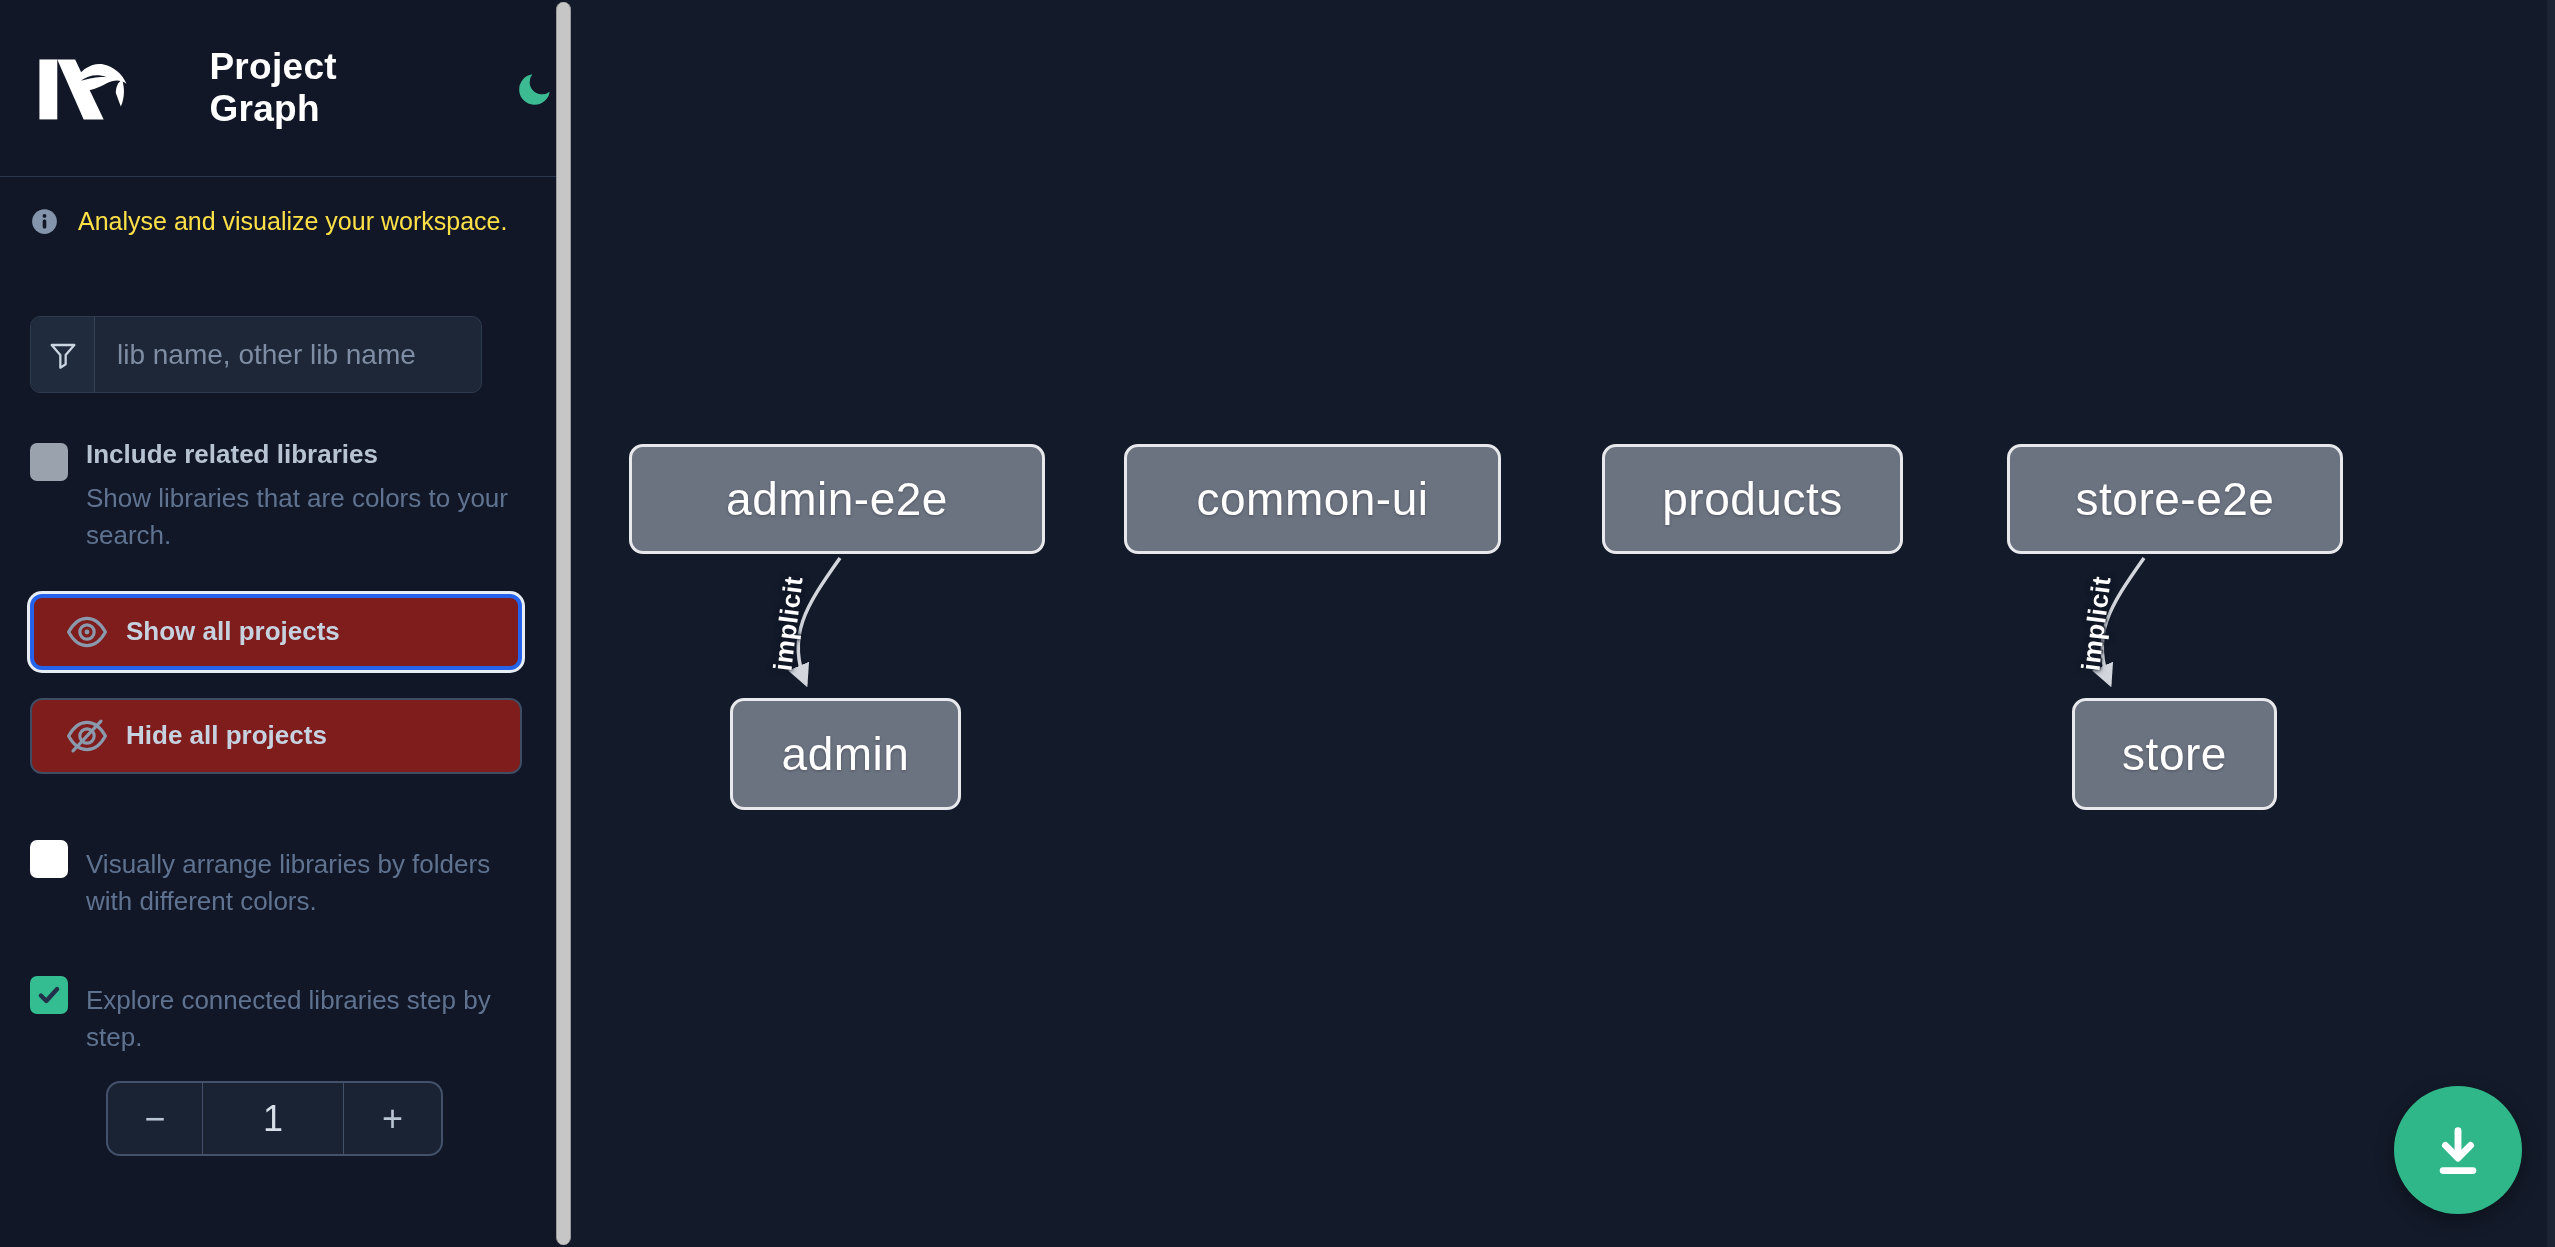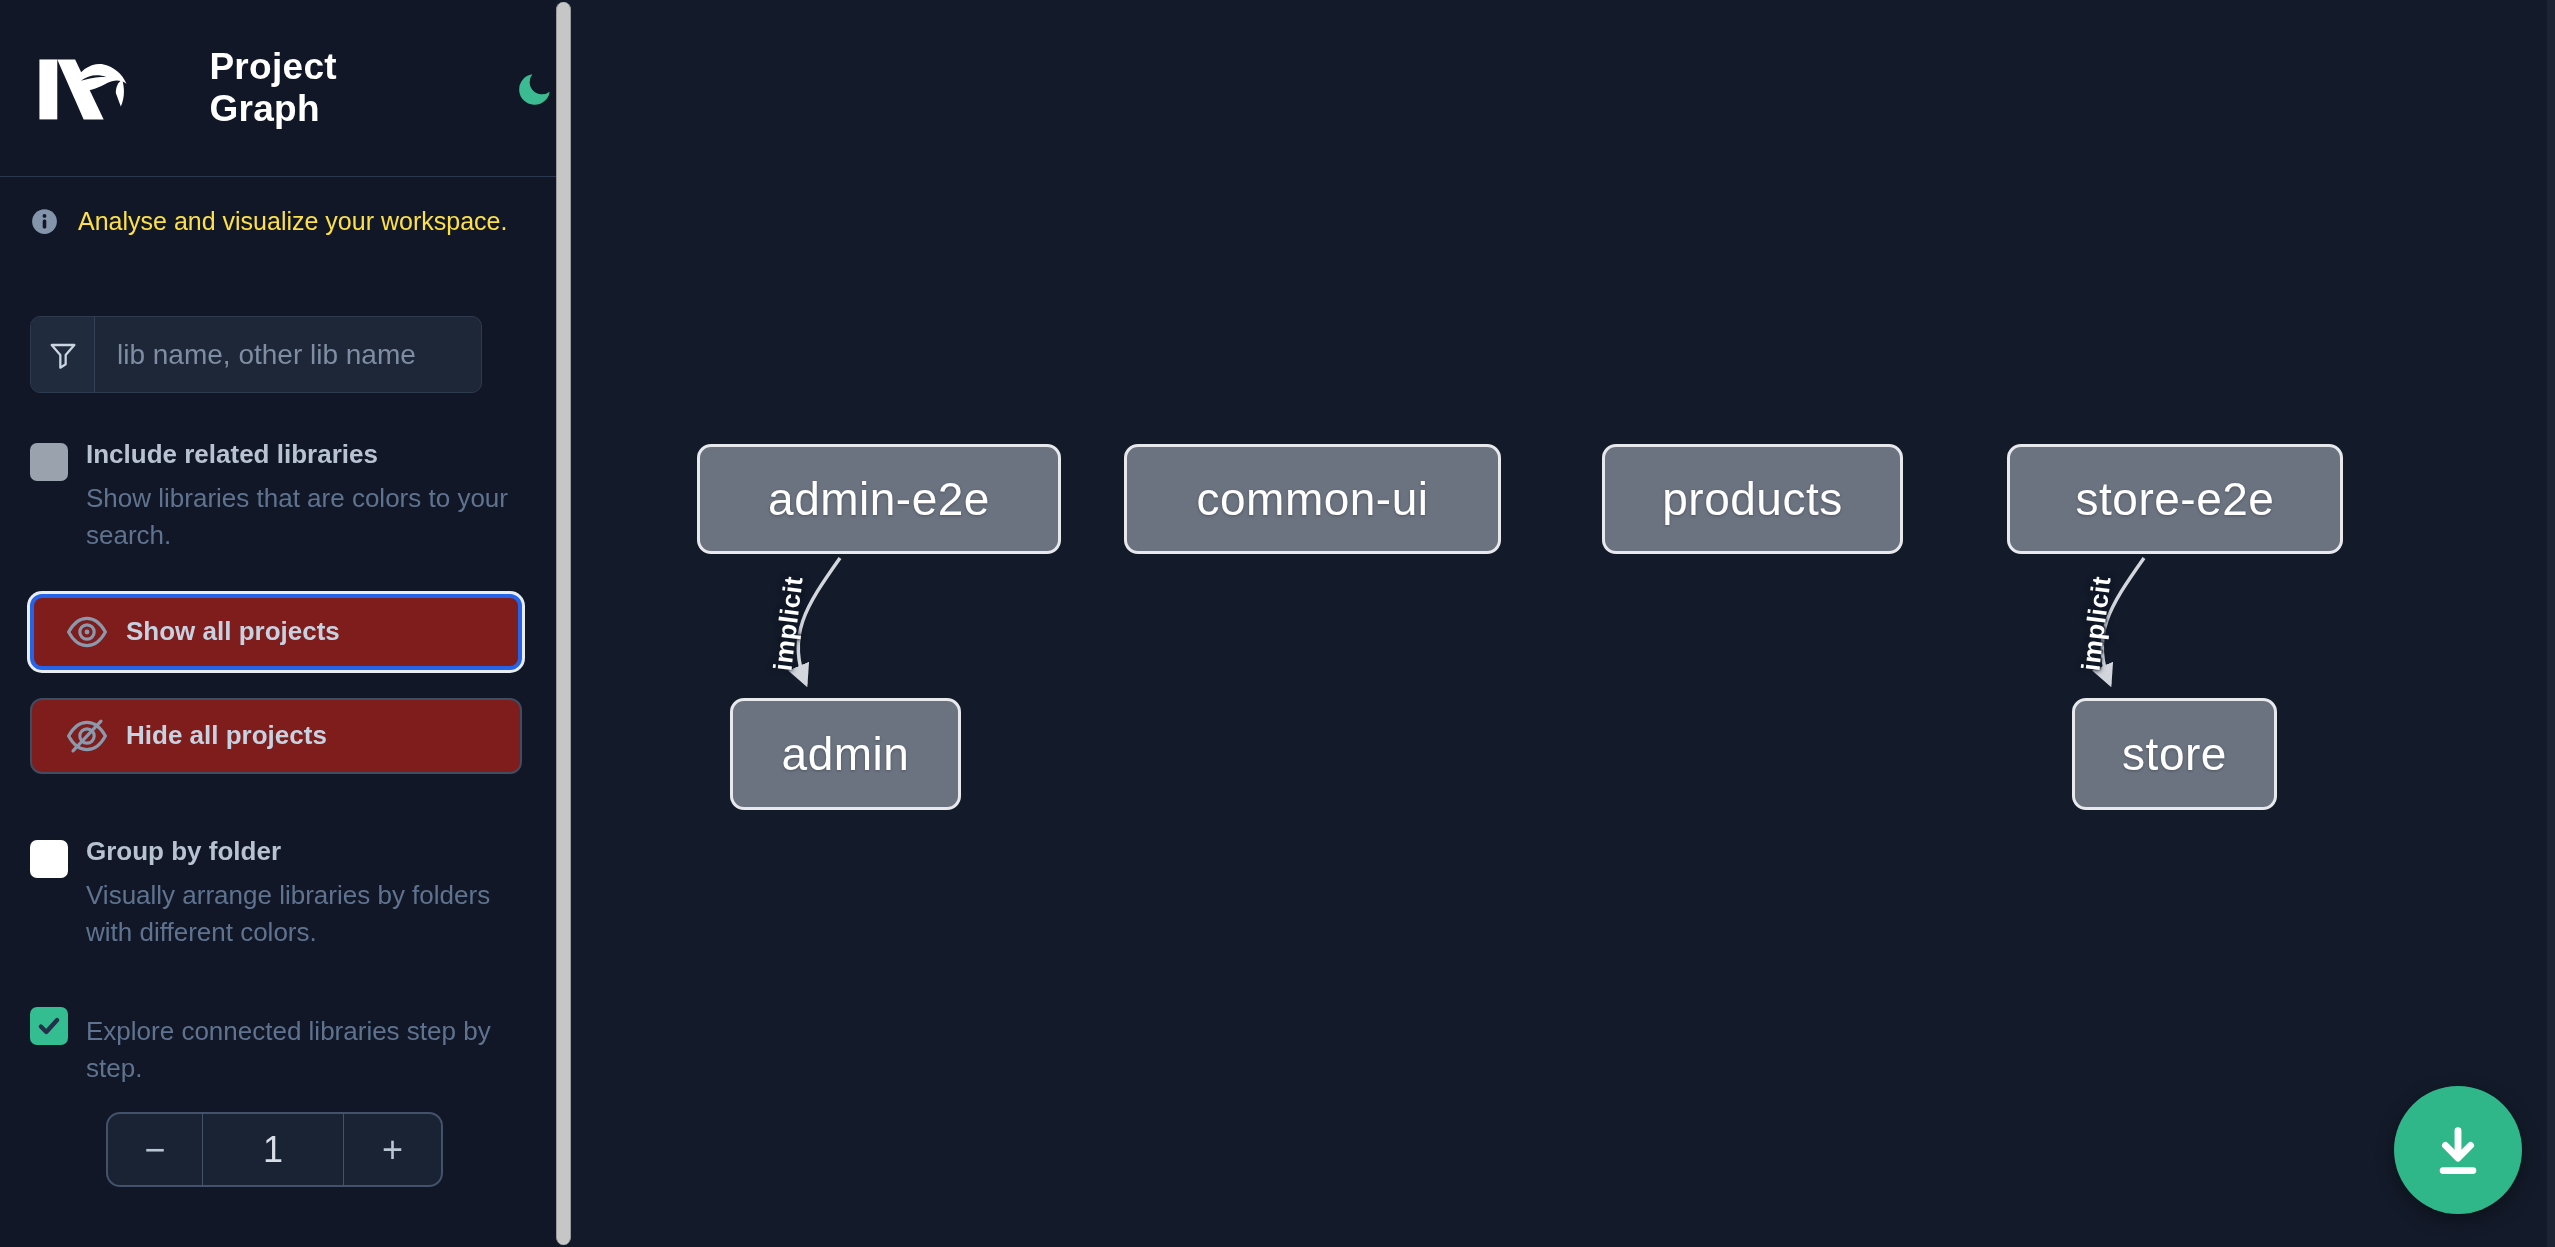--- a/index.html
+++ b/index.html
@@ -20,21 +20,21 @@
     background:#6b7280;
     border:3px solid #e7e9ec;
     border-radius:14px;
     display:flex; align-items:center; justify-content:center;
     color:#ffffff;
     font-size:46px;
     letter-spacing:0.5px;
     text-shadow:0 1px 3px rgba(0,0,0,.25);
     cursor:pointer;
   }
-  #node-admin-e2e { left:697px;  top:444px; width:364px; height:110px; }
+  #node-admin-e2e { left:629px;  top:444px; width:416px; height:110px; }
   #node-common-ui { left:1124px; top:444px; width:377px; height:110px; }
   #node-products  { left:1602px; top:444px; width:301px; height:110px; }
   #node-store-e2e { left:2007px; top:444px; width:336px; height:110px; }
   #node-admin     { left:730px;  top:698px; width:231px; height:112px; }
   #node-store     { left:2072px; top:698px; width:205px; height:112px; }
 
   .edges-svg { position:absolute; inset:0; width:100%; height:100%; pointer-events:none; }
   .edge-path { fill:none; stroke:#d3d7dd; stroke-width:3.5px; }
 
   .edge-label {
@@ -271,21 +271,20 @@
         <path d="M1.5 10 C4.5 4.5 8.5 2.2 12 2.2 C15.5 2.2 19.5 4.5 22.5 10 C19.5 15.5 15.5 17.8 12 17.8 C8.5 17.8 4.5 15.5 1.5 10 Z" fill="none" stroke="#8b99ad" stroke-width="1.8"></path>
         <circle cx="12" cy="10" r="4.1" fill="none" stroke="#8b99ad" stroke-width="1.8"></circle>
         <line x1="4" y1="18.5" x2="20" y2="1.5" stroke="#8b99ad" stroke-width="1.8" stroke-linecap="round"></line>
       </svg>
       <span>Hide all projects</span>
     </button>
 
     <div class="check-row section-gap">
       <div class="checkbox white"></div>
       <div class="check-texts">
-        <span class="check-label">Group by folder</span>
         <div class="check-desc">Visually arrange libraries by folders with different colors.</div>
       </div>
     </div>
 
     <div class="check-row" style="margin-top:52px;">
       <div class="checkbox green">
         <svg width="26" height="26" viewBox="0 0 24 24">
           <polyline points="4.5,12.5 9.5,17.5 19.5,6.5" fill="none" stroke="#22304a" stroke-width="4" stroke-linecap="round" stroke-linejoin="round"></polyline>
         </svg>
       </div>

